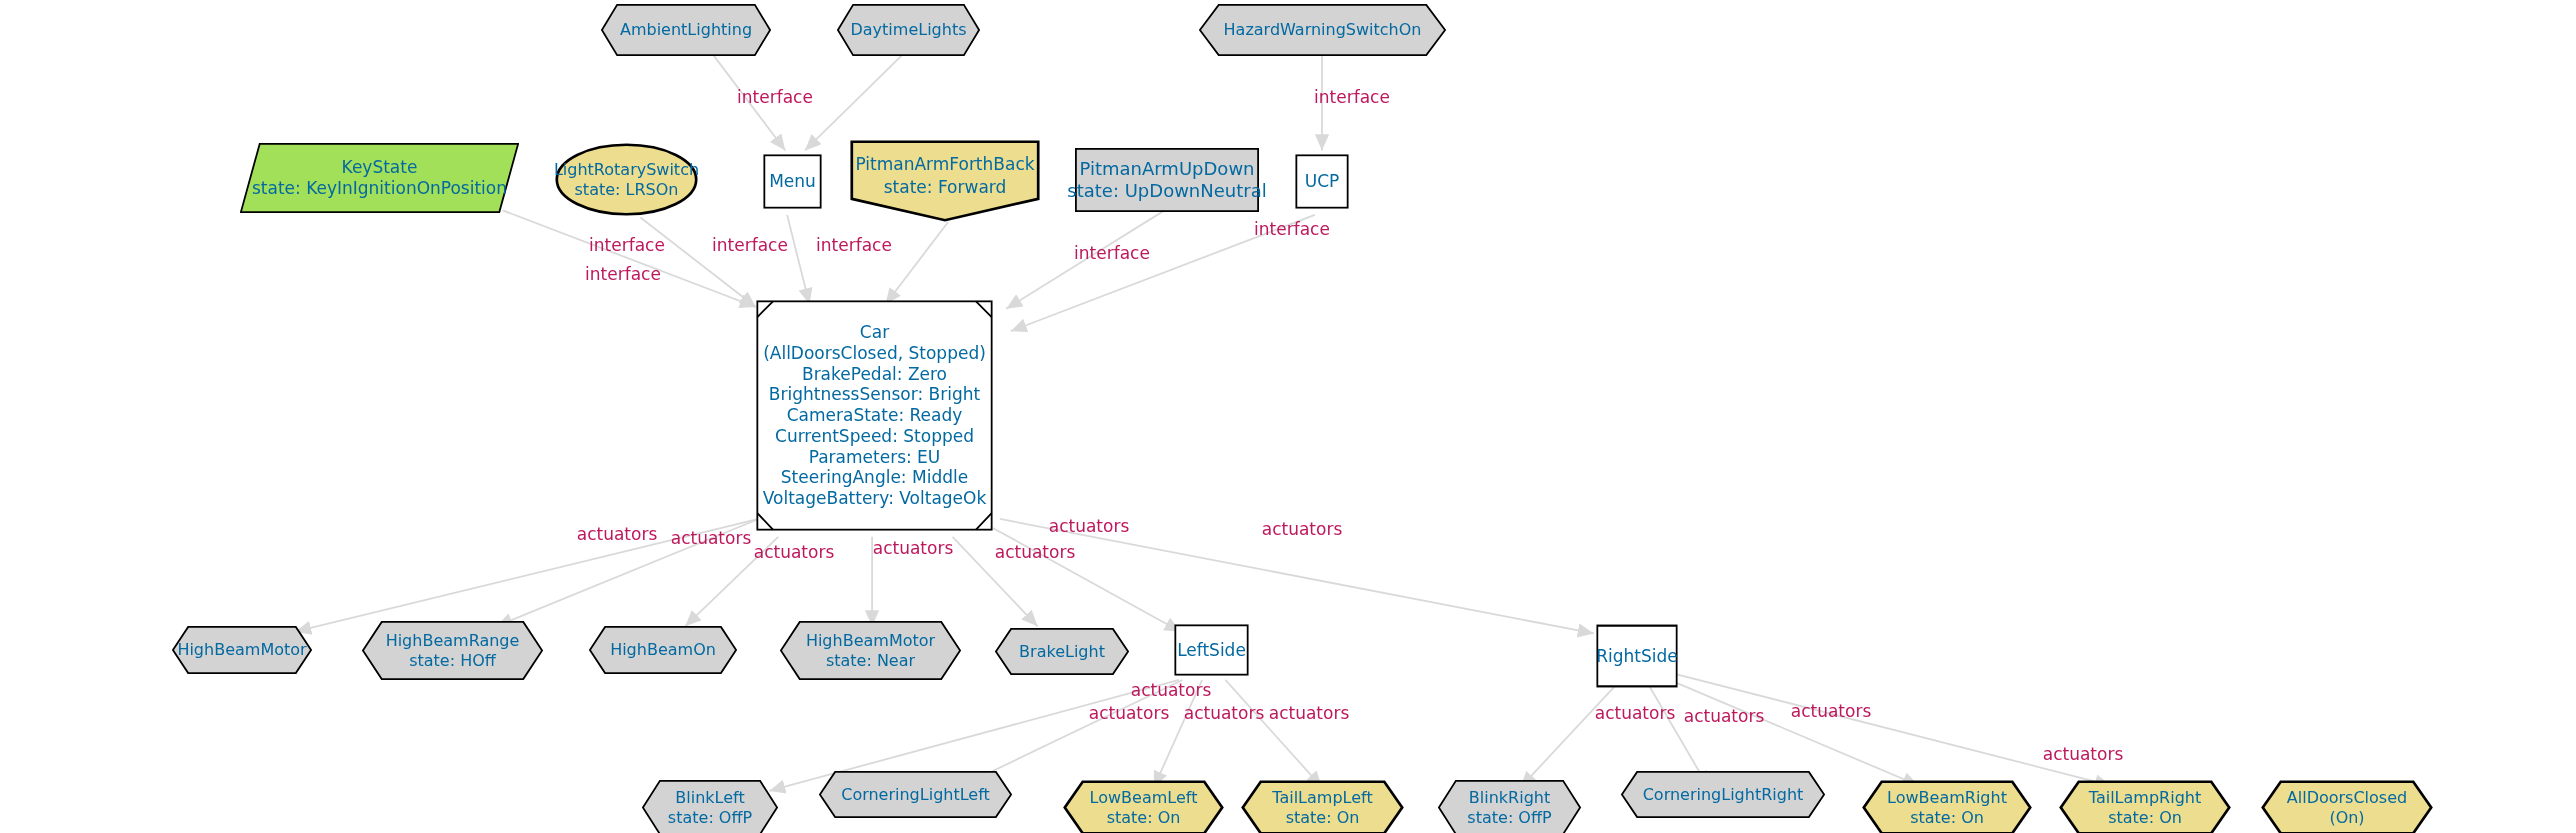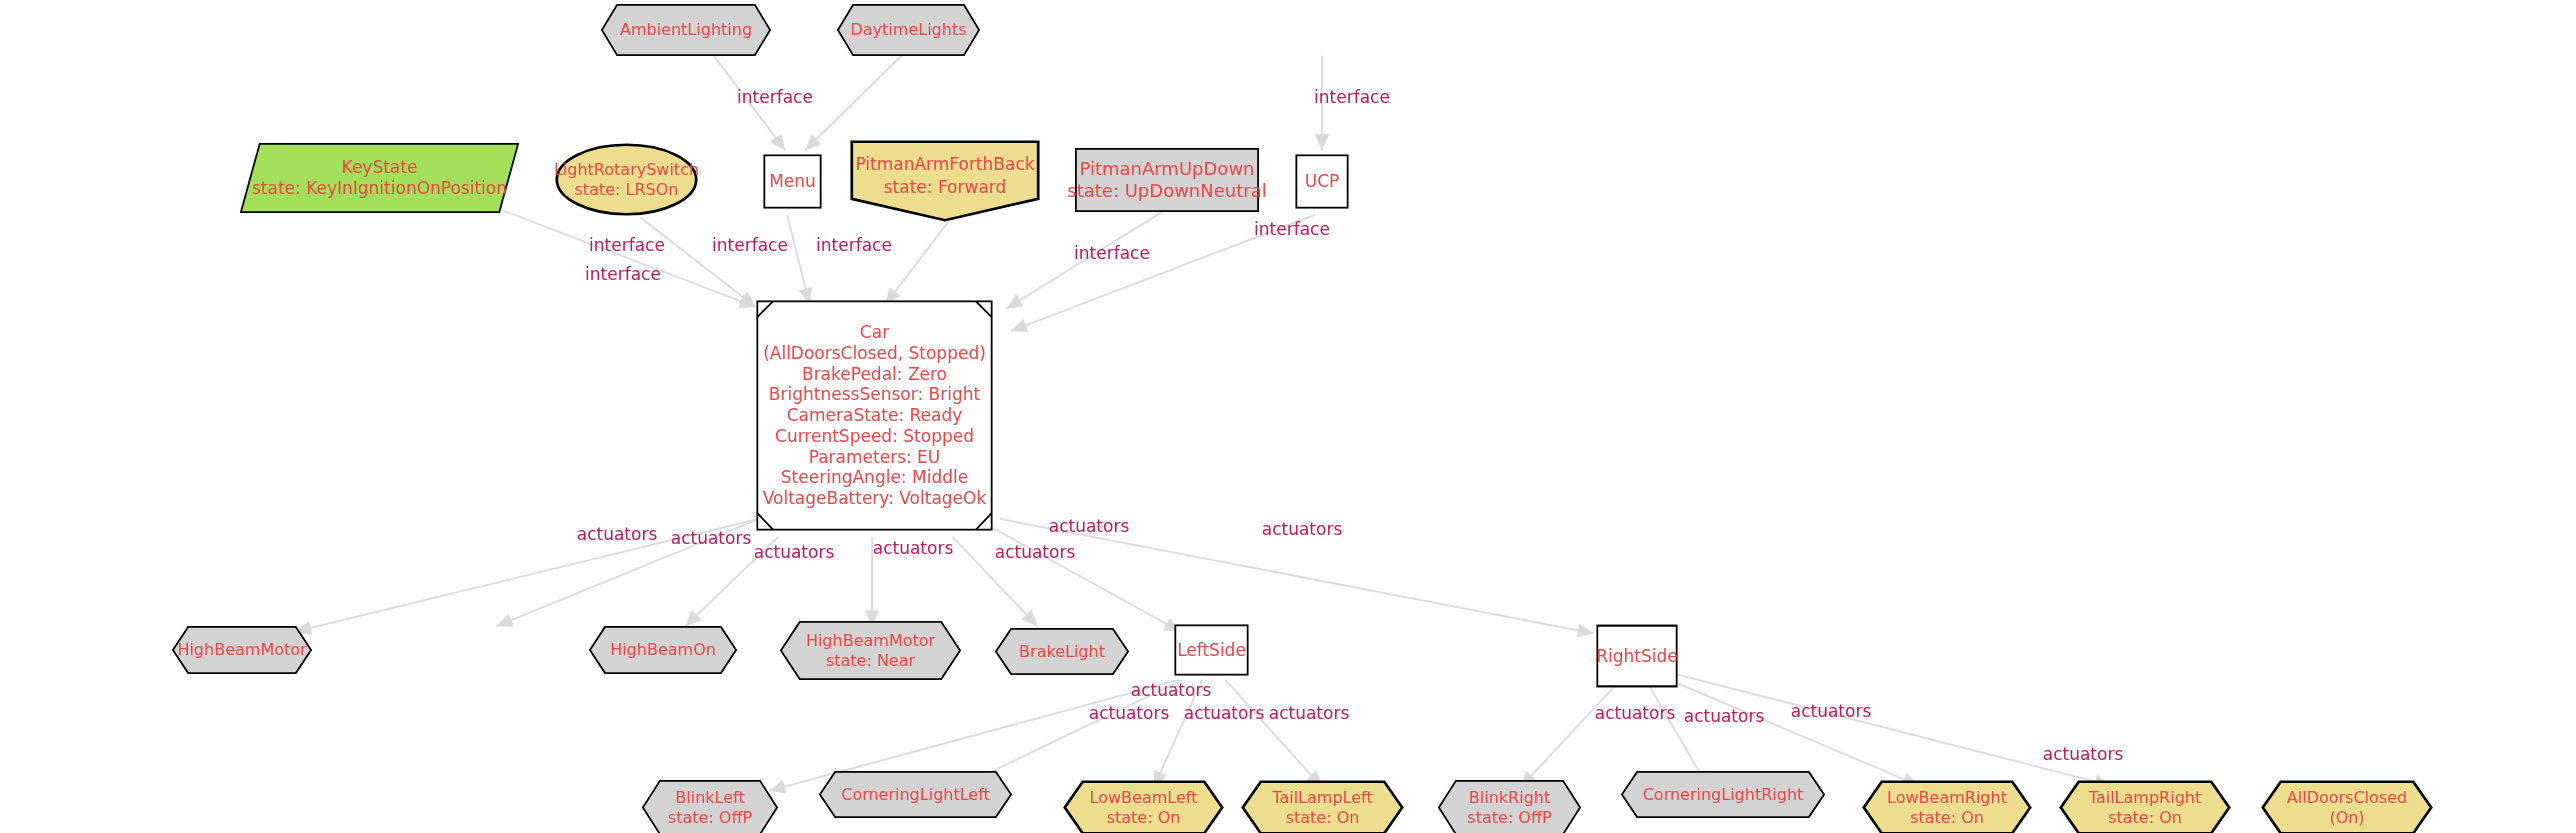--- a/index.html
+++ b/index.html
@@ -32,21 +32,21 @@
     user-select: none;
   }
   .node {
     position: absolute;
     box-sizing: border-box;
     display: flex;
     flex-direction: column;
     align-items: center;
     justify-content: center;
     text-align: center;
-    color: #ef4444;
+    color: #0369a1;
     line-height: 1.22;
     white-space: nowrap;
   }
   .node .lbl {
     position: relative;
     z-index: 2;
     pointer-events: none;
   }
   
   .shape-svg {
@@ -134,20 +134,26 @@
     <span class="lbl">AmbientLighting</span>
   </div>
 
   <div class="node n-hex" style="left:837px; top:3.6px; width:143px; height:52px;">
     <svg class="shape-svg" viewBox="0 0 160 58" preserveAspectRatio="none">
       <polygon points="18,1 142,1 159,29 142,57 18,57 1,29" fill="#d3d3d3" stroke="#000" stroke-width="2"></polygon>
     </svg>
     <span class="lbl">DaytimeLights</span>
   </div>
 
+  <div class="node n-hex" style="left:1199px; top:3.6px; width:247px; height:52px;">
+    <svg class="shape-svg" viewBox="0 0 276 58" preserveAspectRatio="none">
+      <polygon points="22,1 254,1 275,29 254,57 22,57 1,29" fill="#d3d3d3" stroke="#000" stroke-width="2"></polygon>
+    </svg>
+    <span class="lbl">HazardWarningSwitchOn</span>
+  </div>
 
   <div class="node n-ell" style="left:555px; top:143px; width:143px; height:73px;">
     <svg class="shape-svg" viewBox="0 0 160 82" preserveAspectRatio="none">
       <ellipse cx="80" cy="41" rx="78" ry="39" fill="#ecdd8f" stroke="#000" stroke-width="3"></ellipse>
     </svg>
     <span class="lbl">LightRotarySwitch</span>
     <span class="lbl">state: LRSOn</span>
   </div>
 
   <div class="node n-para" style="left:240px; top:143px; width:279px; height:70px;">
@@ -204,20 +210,27 @@
     <span class="lbl">VoltageBattery: VoltageOk</span>
   </div>
 
   <div class="node n-hex" style="left:172px; top:626px; width:140px; height:48px;">
     <svg class="shape-svg" viewBox="0 0 156 54" preserveAspectRatio="none">
       <polygon points="18,1 138,1 155,27 138,53 18,53 1,27" fill="#d3d3d3" stroke="#000" stroke-width="2"></polygon>
     </svg>
     <span class="lbl">HighBeamMotor</span>
   </div>
 
+  <div class="node n-hex" style="left:362px; top:621px; width:181px; height:59px;">
+    <svg class="shape-svg" viewBox="0 0 202 66" preserveAspectRatio="none">
+      <polygon points="22,1 180,1 201,33 180,65 22,65 1,33" fill="#d3d3d3" stroke="#000" stroke-width="2"></polygon>
+    </svg>
+    <span class="lbl">HighBeamRange</span>
+    <span class="lbl">state: HOff</span>
+  </div>
 
   <div class="node n-hex" style="left:589px; top:626px; width:148px; height:48px;">
     <svg class="shape-svg" viewBox="0 0 166 54" preserveAspectRatio="none">
       <polygon points="18,1 148,1 165,27 148,53 18,53 1,27" fill="#d3d3d3" stroke="#000" stroke-width="2"></polygon>
     </svg>
     <span class="lbl">HighBeamOn</span>
   </div>
 
   <div class="node n-hex" style="left:780px; top:621px; width:181px; height:59px;">
     <svg class="shape-svg" viewBox="0 0 202 66" preserveAspectRatio="none">

